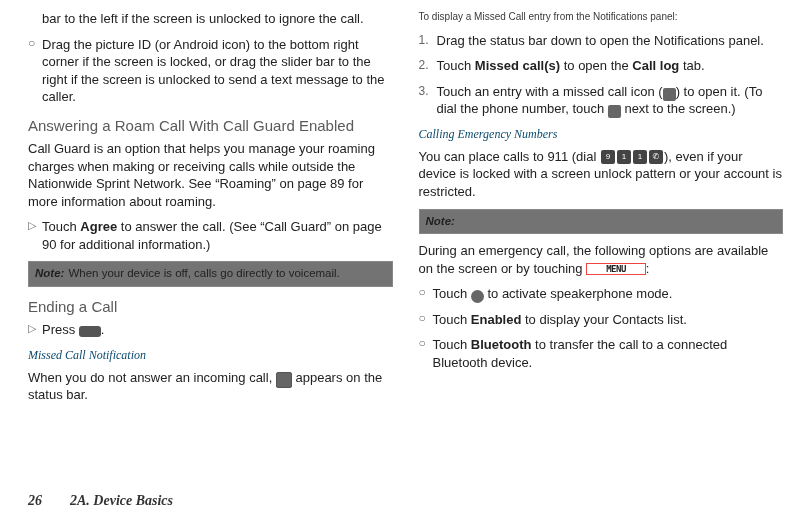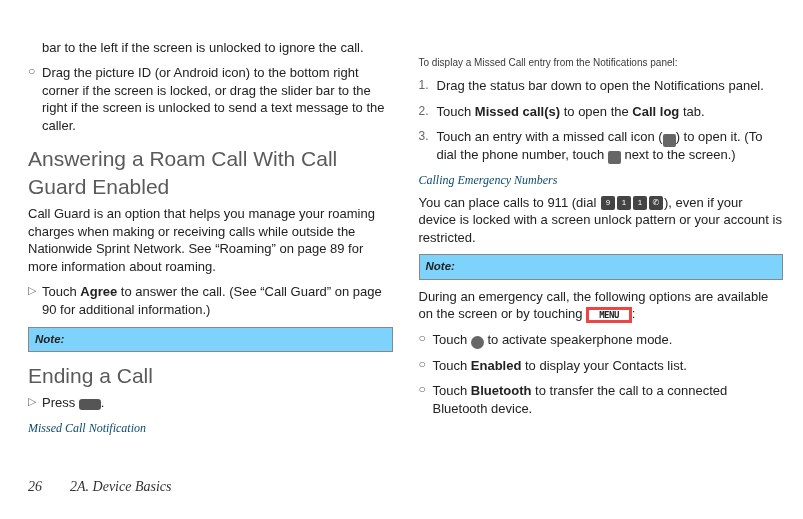--- a/index.html
+++ b/index.html
@@ -18,39 +18,38 @@
     padding: 6px 20px 0 28px;
     display: flex;
     flex-direction: column;
     height: 100%;
   }
   .columns {
     display: flex;
     flex-direction: row;
     gap: 26px;
     flex: 1;
-    align-items: center;
   }
   .col {
     flex: 1;
     font-size: 13px;
     line-height: 1.35;
   }
   .col p { margin: 4px 0 8px 0; }
   .heading-1 {
     font-family: Georgia, "Times New Roman", serif;
     font-style: italic;
     font-size: 12px;
     color: #0c4a6e;
     margin: 8px 0 6px 0;
     font-weight: normal;
   }
   .subhead {
     font-family: Arial, sans-serif;
-    font-size: 21px;
+    font-size: 15px;
     color: #5a5a5a;
     margin: 10px 0 4px 0;
     font-weight: normal;
   }
   .list { margin: 0; padding: 0; list-style: none; }
   .li-bullet, .li-action, .li-num {
     display: flex;
     align-items: flex-start;
     margin: 3px 0 8px 0;
   }
@@ -69,37 +68,38 @@
   .li-num .mark {
     width: 18px; flex-shrink: 0;
     color: #666;
     font-size: 12px;
     line-height: 1.4;
   }
   .li-body { flex: 1; }
   .bold { font-weight: bold; margin-top: 40px; }
   .note-box {
     border: 1px solid #888;
-    background: #7dd3fc;
+    background: #737373;
     padding: 4px 6px;
     font-size: 11.5px;
     margin: 6px 0 8px 0;
     display: flex;
     gap: 4px;
   }
   .note-box .note-label { font-style: italic; font-weight: bold; flex-shrink:0;}
   .footer {
     display: flex;
     gap: 28px;
     align-items: baseline;
     font-style: italic;
     font-family: Georgia, "Times New Roman", serif;
     font-size: 14px;
     color: #333;
-    padding: 8px 0 24px 0;
+    padding: 8px 0 10px 0;
+    font-weight: bold;
   }
   .footer .pn { font-style: italic; }
   
   .icon {
     display: inline-block;
     vertical-align: middle;
   }
   .icon-endcall {
     width: 22px; height: 11px;
     background: #555;
@@ -146,22 +146,22 @@
     text-align: center;
     border-radius: 2px;
     vertical-align: middle;
     margin: 0 1px;
   }
   .icon-menu {
     font-family: monospace;
     font-size: 9px;
     font-weight: bold;
     letter-spacing: -0.5px;
-    border: 3px solid #ef4444;
-    padding: 0 10px;
+    border: 1px solid #ef4444;
+    padding: 0 19px;
     vertical-align: middle;
   }
   .instr {
     font-size: 10px;
     color: #3a3a3a;
     margin: 2px 0 2px 0;
   }
 </style>
 </head>
 <body>
@@ -186,33 +186,37 @@
         <li class="li-action">
           <span class="mark">▷</span>
           <span class="li-body">
             <span>Touch </span><span class="bold">Agree</span><span> to answer the call.  (See “Call Guard” on page 90 for additional information.)</span>
           </span>
         </li>
       </ul>
 
       <div class="note-box">
         <span class="note-label">Note:</span>
+        <span>When your device is off, calls go directly to voicemail.</span>
       </div>
 
       <div class="subhead">Ending a  Call</div>
       <ul class="list">
         <li class="li-action">
           <span class="mark">▷</span>
           <span class="li-body">
             <span>Press </span><span class="icon icon-endcall"></span><span>.</span>
           </span>
         </li>
       </ul>
 
       <div class="heading-1">Missed Call Notification</div>
+      <p>
+        <span>When you do not answer an incoming call, </span><span class="icon icon-missed"></span><span> appears on the status bar.</span>
+      </p>
     </div>
 
     <div class="col">
       <p class="instr">To display a Missed Call entry from the Notifications panel:</p>
 
       <ol class="list">
         <li class="li-num">
           <span class="mark">1.</span>
           <span class="li-body">Drag the status bar down to open the Notifications panel.</span>
         </li>

